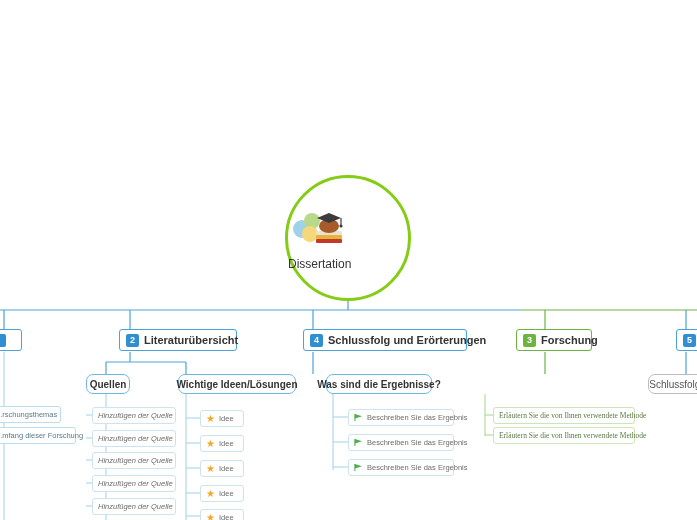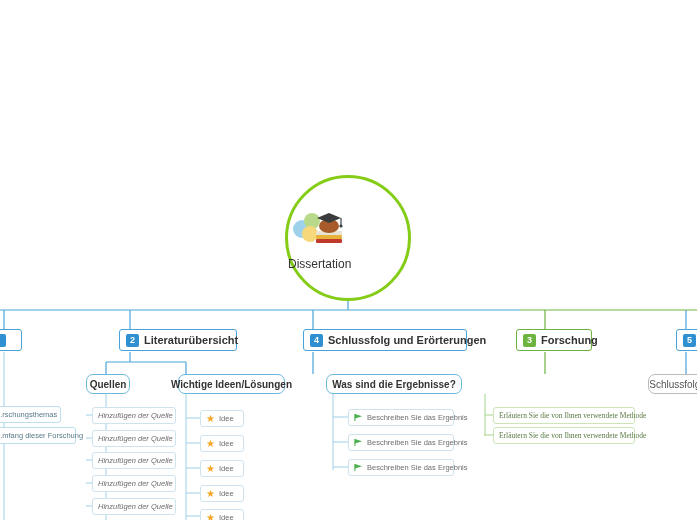--- a/index.html
+++ b/index.html
@@ -241,25 +241,25 @@
 
   <div class="node lvl1 blue" style="left:676px; top:329px; width:40px;">
     <span class="num">5</span>
     <span></span>
   </div>
 
   <div class="node lvl2 blue" style="left:86px; top:374px; width:44px;">
     <span>Quellen</span>
   </div>
 
-  <div class="node lvl2 blue" style="left:178px; top:374px; width:107px;">
+  <div class="node lvl2 blue" style="left:178px; top:374px; width:118px;">
     <span>Wichtige Ideen/Lösungen</span>
   </div>
 
-  <div class="node lvl2 blue" style="left:326px; top:374px; width:136px;">
+  <div class="node lvl2 blue" style="left:326px; top:374px; width:106px;">
     <span>Was sind die Ergebnisse?</span>
   </div>
 
 
   <div class="node lvl2 gray" style="left:648px; top:374px; width:62px;">
     <span>Schlussfolg...</span>
   </div>
 
   <div class="node leaf blueline" style="left:-10px; top:406px; width:71px;">
     <span>...rschungsthemas</span>

